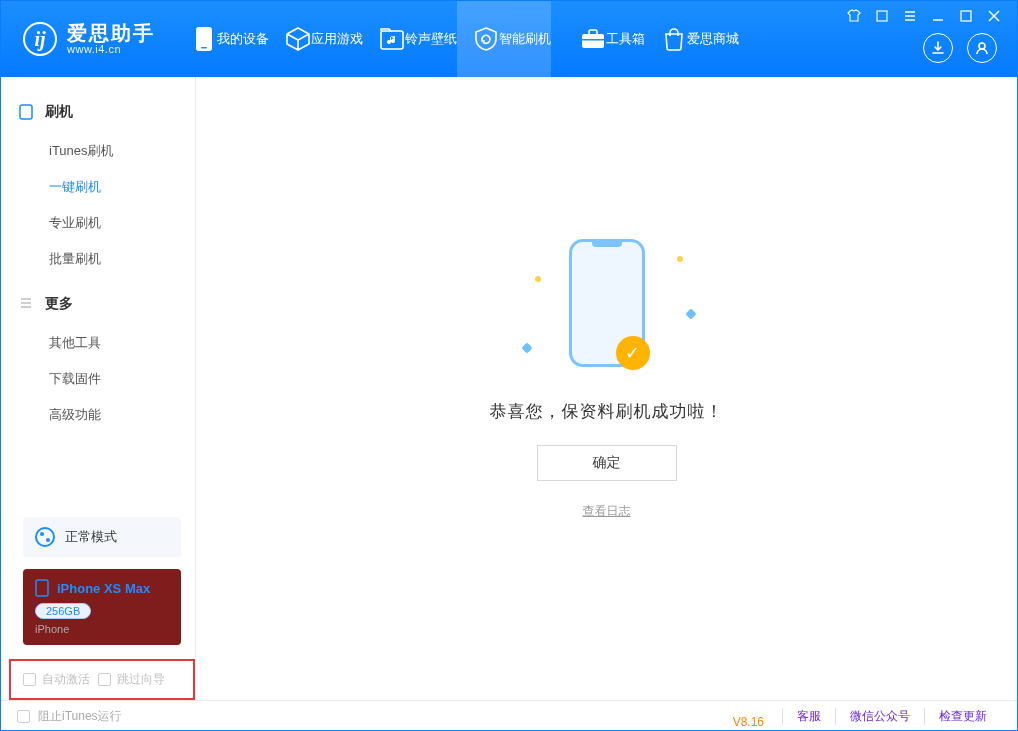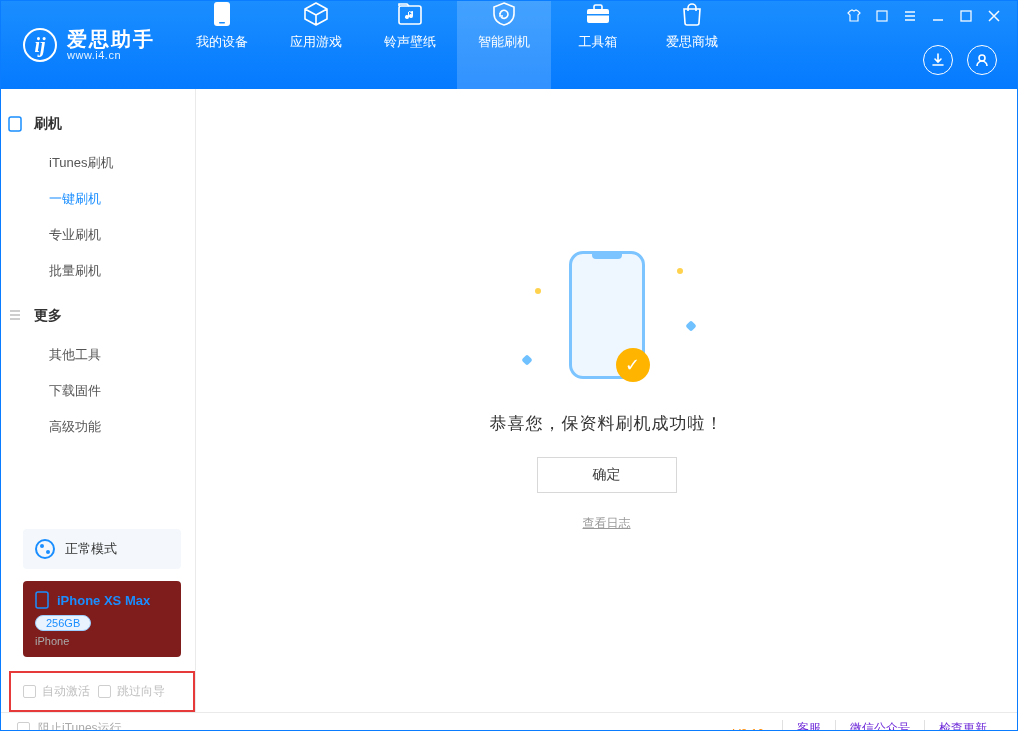--- a/index.html
+++ b/index.html
@@ -1,38 +1,38 @@
 <!DOCTYPE html>
 <html><head>
 <meta charset="utf-8">
 <style>
 * { margin: 0; padding: 0; box-sizing: border-box; font-family: "Microsoft YaHei", Arial, sans-serif; }
 body { background: #fff; width: 1018px; height: 731px; overflow: hidden; border: 1px solid #0a7cff; }
 
 
-.header { height: 88px; background: linear-gradient(#1a8eff, #057aff); display: flex; color: #fff; position: relative; }
+.header { height: 76px; background: linear-gradient(#1a8eff, #057aff); display: flex; color: #fff; position: relative; }
 .logo-block { display: flex; align-items: center; padding: 0 20px 0 22px; gap: 10px; }
 .logo-mark { width: 34px; height: 34px; border: 2.5px solid #fff; border-radius: 50%; display: flex; align-items: center; justify-content: center; font-family: Georgia, serif; font-style: italic; font-weight: bold; font-size: 20px; }
 .logo-text .cn { font-size: 20px; font-weight: 600; letter-spacing: 2px; line-height: 1; }
 .logo-text .en { font-size: 11px; opacity: .9; letter-spacing: .5px; }
 .tabs { display: flex; height: 100%; }
-.tab { width: 94px; height: 100%; display: flex; flex-direction: column; align-items: center; justify-content: flex-start; gap: 6px; font-size: 13px; cursor: pointer; }
+.tab { width: 94px; height: 100%; display: flex; flex-direction: row; align-items: center; justify-content: flex-end; font-size: 13px; cursor: pointer; }
 .tab.active { background: rgba(255,255,255,.18); }
 .tab-icon { width: 26px; height: 26px; display: flex; align-items: center; justify-content: center; }
 .tab-icon svg { fill: #fff; }
 .header-right { position: absolute; right: 14px; top: 0; height: 100%; display: flex; flex-direction: column; justify-content: space-between; align-items: flex-end; }
 .win-ctrls { display: flex; gap: 14px; padding: 8px 2px 0 0; }
 .win-ctrls span { width: 14px; height: 14px; display: inline-block; cursor: pointer; opacity: .95; }
 .circ-btns { display: flex; gap: 14px; padding: 0 6px 14px 0; }
 .circ { width: 30px; height: 30px; border: 1.8px solid #fff; border-radius: 50%; display: flex; align-items: center; justify-content: center; cursor: pointer; }
 
 
 .main { display: flex; height: 623px; }
 .sidebar { width: 195px; border-right: 1px solid #eaeaea; padding-top: 18px; position: relative; }
-.group-hd { display: flex; align-items: center; gap: 10px; padding: 8px 7px; font-size: 14px; color: #333; font-weight: 600; }
+.group-hd { display: flex; align-items: center; gap: 10px; padding: 8px 18px; font-size: 14px; color: #333; font-weight: 600; }
 .group-hd .hd-icon { width: 16px; height: 16px; }
 .item-list { padding: 4px 0 10px 0; }
 .side-item { padding: 9px 18px 9px 48px; font-size: 13px; color: #555; cursor: pointer; }
 .side-item.active { color: #1a8eff; }
 .device-area { position: absolute; left: 8px; right: 0; bottom: 0; }
 .mode-box { margin: 0 14px 12px 14px; background: #f4f8fc; border-radius: 4px; padding: 10px 12px; display: flex; align-items: center; gap: 10px; font-size: 13px; color: #333; }
 .mode-ic { width: 20px; height: 20px; border: 2px solid #1a8eff; border-radius: 50%; position: relative; }
 .mode-ic::before, .mode-ic::after { content: ""; position: absolute; width: 4px; height: 4px; background: #1a8eff; border-radius: 50%; }
 .mode-ic::before { left: 3px; top: 3px; }
 .mode-ic::after { right: 3px; bottom: 3px; }

